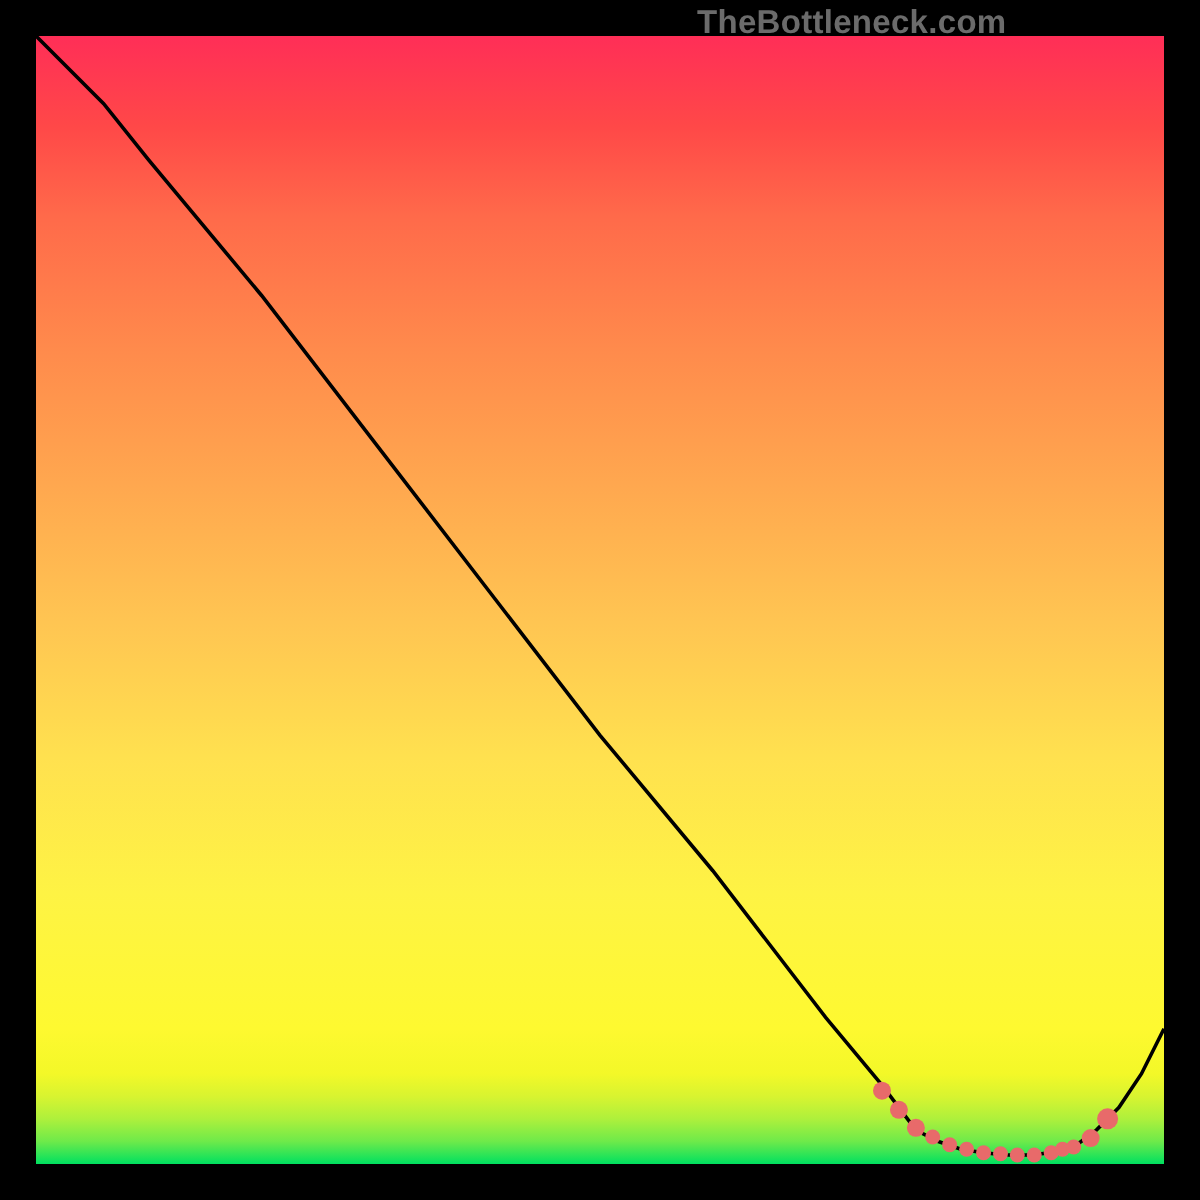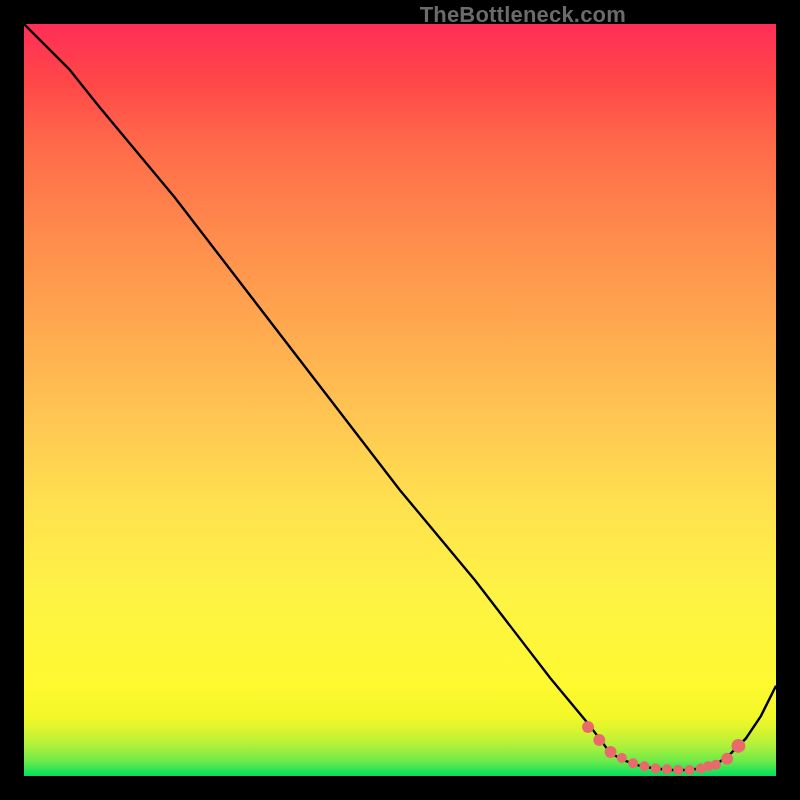--- a/index.html
+++ b/index.html
@@ -9,20 +9,21 @@
     height: 800px;
     background: #000;
     overflow: hidden;
     font-family: Arial, Helvetica, sans-serif;
   }
   .frame {
     position: relative;
     width: 652px;
     height: 800px;
     background: #000;
+    padding-left: 45px;
   }
   .plot {
     position: absolute;
     left: 24px;
     top: 24px;
     width: 752px;
     height: 752px;
     background: linear-gradient(to top,
       #00e060 0%,
       #6eea4a 2%,

